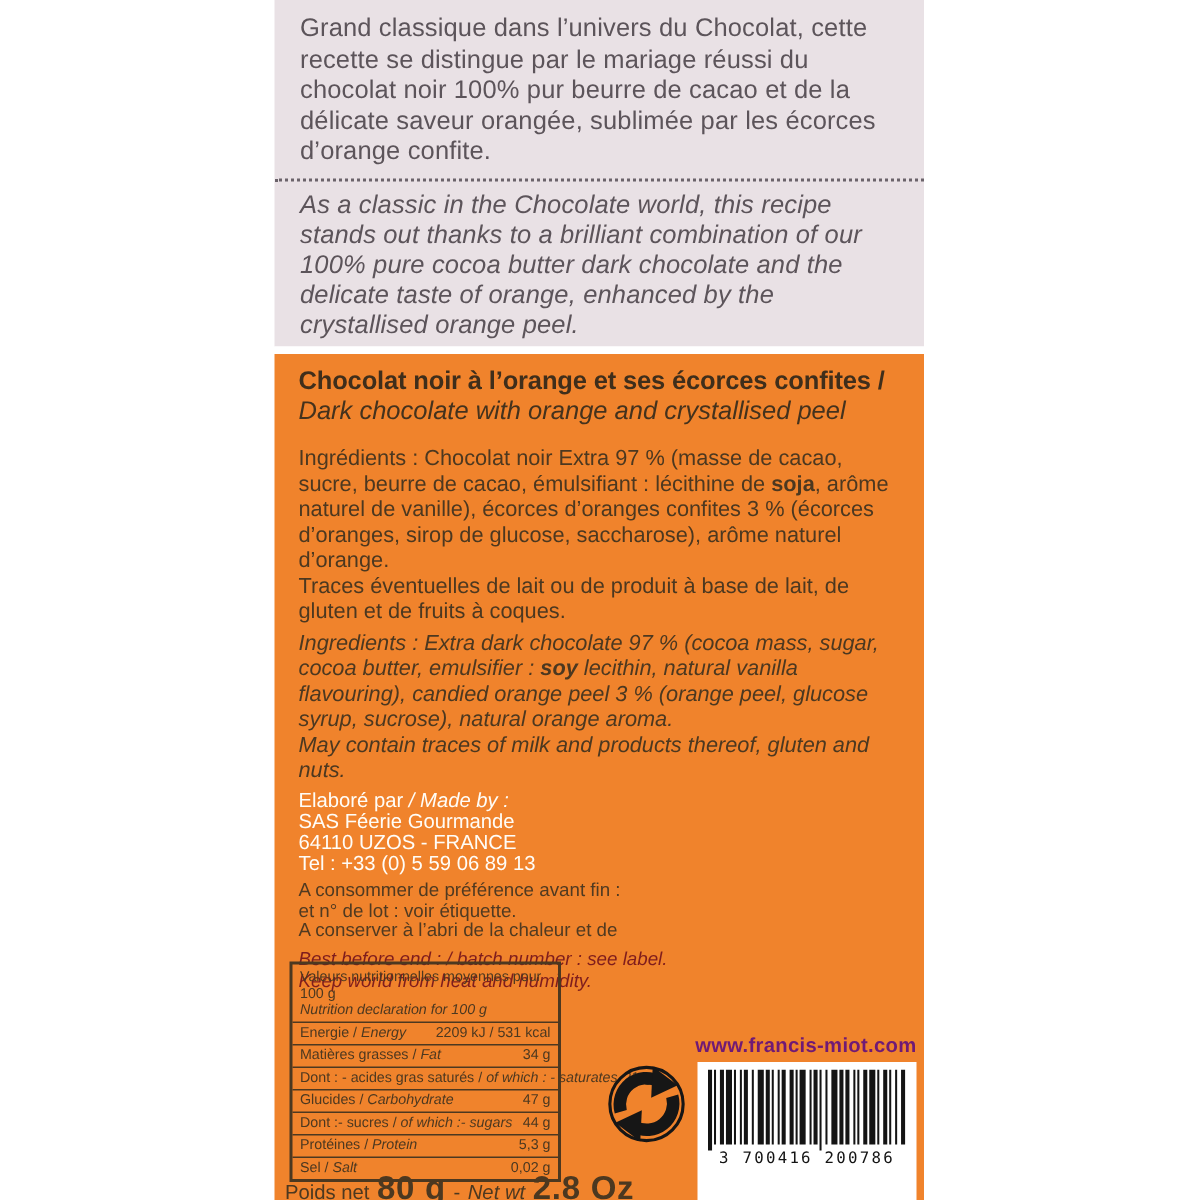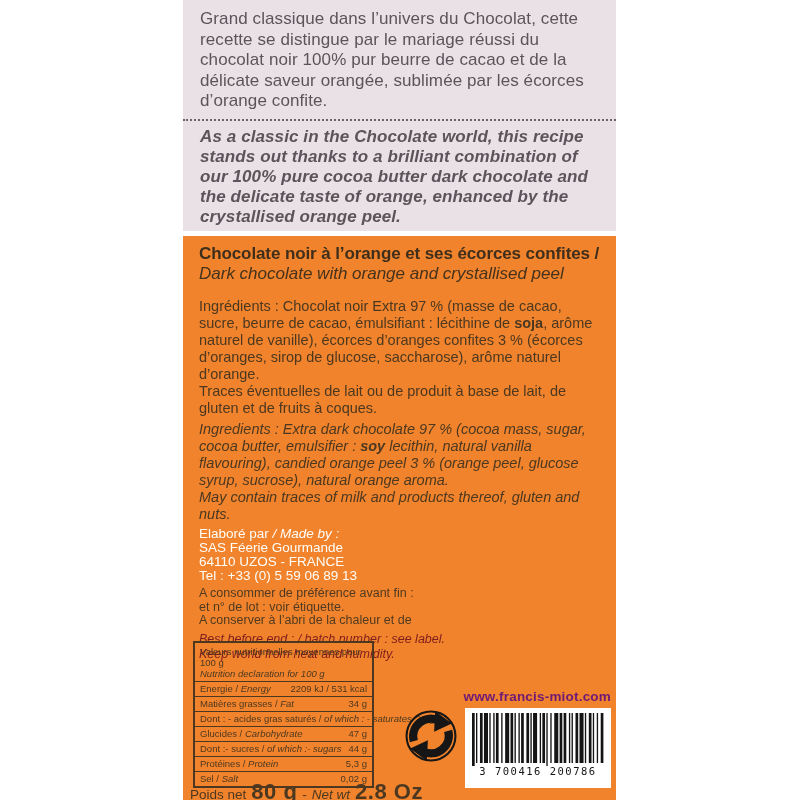--- a/index.html
+++ b/index.html
@@ -10,21 +10,21 @@
   }
   .label{position:absolute;left:183px;top:0;width:433px;height:800px;}
 
   
   .panel-top{
     background:#e9e1e5;height:231px;box-sizing:border-box;
     padding:9px 17px 0;overflow:hidden;color:#5c545a;
   }
   .intro-fr{font-size:17px;line-height:20.5px;letter-spacing:.1px;}
   .dotted-sep{border:none;border-top:2px dotted #6b636a;margin:7px -17px 6px;}
-  .intro-en{font-size:17px;line-height:20px;font-style:italic;letter-spacing:.1px;font-weight:bold;}
+  .intro-en{font-size:17px;line-height:20px;font-style:italic;letter-spacing:.1px;}
 
   .white-gap{height:5px;background:#ffffff;}
 
   
   .panel-orange{
     position:relative;background:#f0832c;height:564px;box-sizing:border-box;
     padding:8px 16px 0;color:#4c3820;overflow:hidden;
   }
   .title-fr{font-weight:bold;font-size:17px;line-height:20px;color:#3f2e1b;letter-spacing:-.1px;}
   .title-en{font-style:italic;font-size:17px;line-height:20px;color:#44321d;}
@@ -52,21 +52,21 @@
   .nutri-row .lab .en{font-style:italic;}
   .nutri-row .val{text-align:right;}
 
   
   .green-dot{position:absolute;left:222px;top:474px;width:52px;height:52px;}
   .website{
     position:absolute;top:453px;right:5px;font-weight:bold;
     font-size:13.5px;letter-spacing:.2px;color:#701a75;
   }
   .barcode{
-    position:absolute;left:282px;top:472px;width:146px;height:80px;
+    position:absolute;left:282px;top:472px;width:146px;height:92px;
     background:#ffffff;box-sizing:border-box;padding:5px 7px 2px;
   }
   .barcode .digits{
     font-family:"DejaVu Sans Mono", monospace;
     font-size:10.5px;line-height:11px;color:#141414;letter-spacing:1.5px;
     background:#fff;margin-top:-9px;position:relative;text-align:center;
   }
   .weight{
     position:absolute;left:7px;top:524px;display:flex;align-items:baseline;
     gap:5px;color:#4c3820;white-space:nowrap;
@@ -82,21 +82,21 @@
 
   <div class="panel-top">
     <div class="intro-fr">Grand classique dans l’univers du Chocolat, cette recette se distingue par le mariage réussi du chocolat noir 100% pur beurre de cacao et de la délicate saveur orangée, sublimée par les écorces d’orange confite.</div>
     <hr class="dotted-sep">
     <div class="intro-en">As a classic in the Chocolate world, this recipe stands out thanks to a brilliant combination of our 100% pure cocoa butter dark chocolate and the delicate taste of orange, enhanced by the crystallised orange peel.</div>
   </div>
 
   <div class="white-gap"></div>
 
   <div class="panel-orange">
-    <div class="title-fr">Chocolate noir à l’orange et ses écorces confites /</div>
+    <div class="title-fr">Chocolat noir à l’orange et ses écorces confites /</div>
     <div class="title-en">Dark chocolate with orange and crystallised peel</div>
 
     <div class="ing ing-fr">
       <div><span>Ingrédients : Chocolat noir Extra 97 % (masse de cacao, sucre, beurre de cacao, émulsifiant : lécithine de </span><b>soja</b><span>, arôme naturel de vanille), écorces d’oranges confites 3 % (écorces d’oranges, sirop de glucose, saccharose), arôme naturel d’orange.</span></div>
       <div>Traces éventuelles de lait ou de produit à base de lait, de gluten et de fruits à coques.</div>
     </div>
 
     <div class="ing ing-en">
       <div><span>Ingredients : Extra dark chocolate 97 % (cocoa mass, sugar, cocoa butter, emulsifier : </span><b>soy</b><span> lecithin, natural vanilla flavouring), candied orange peel 3 % (orange peel, glucose syrup, sucrose), natural orange aroma.</span></div>
       <div>May contain traces of milk and products thereof, gluten and nuts.</div>

